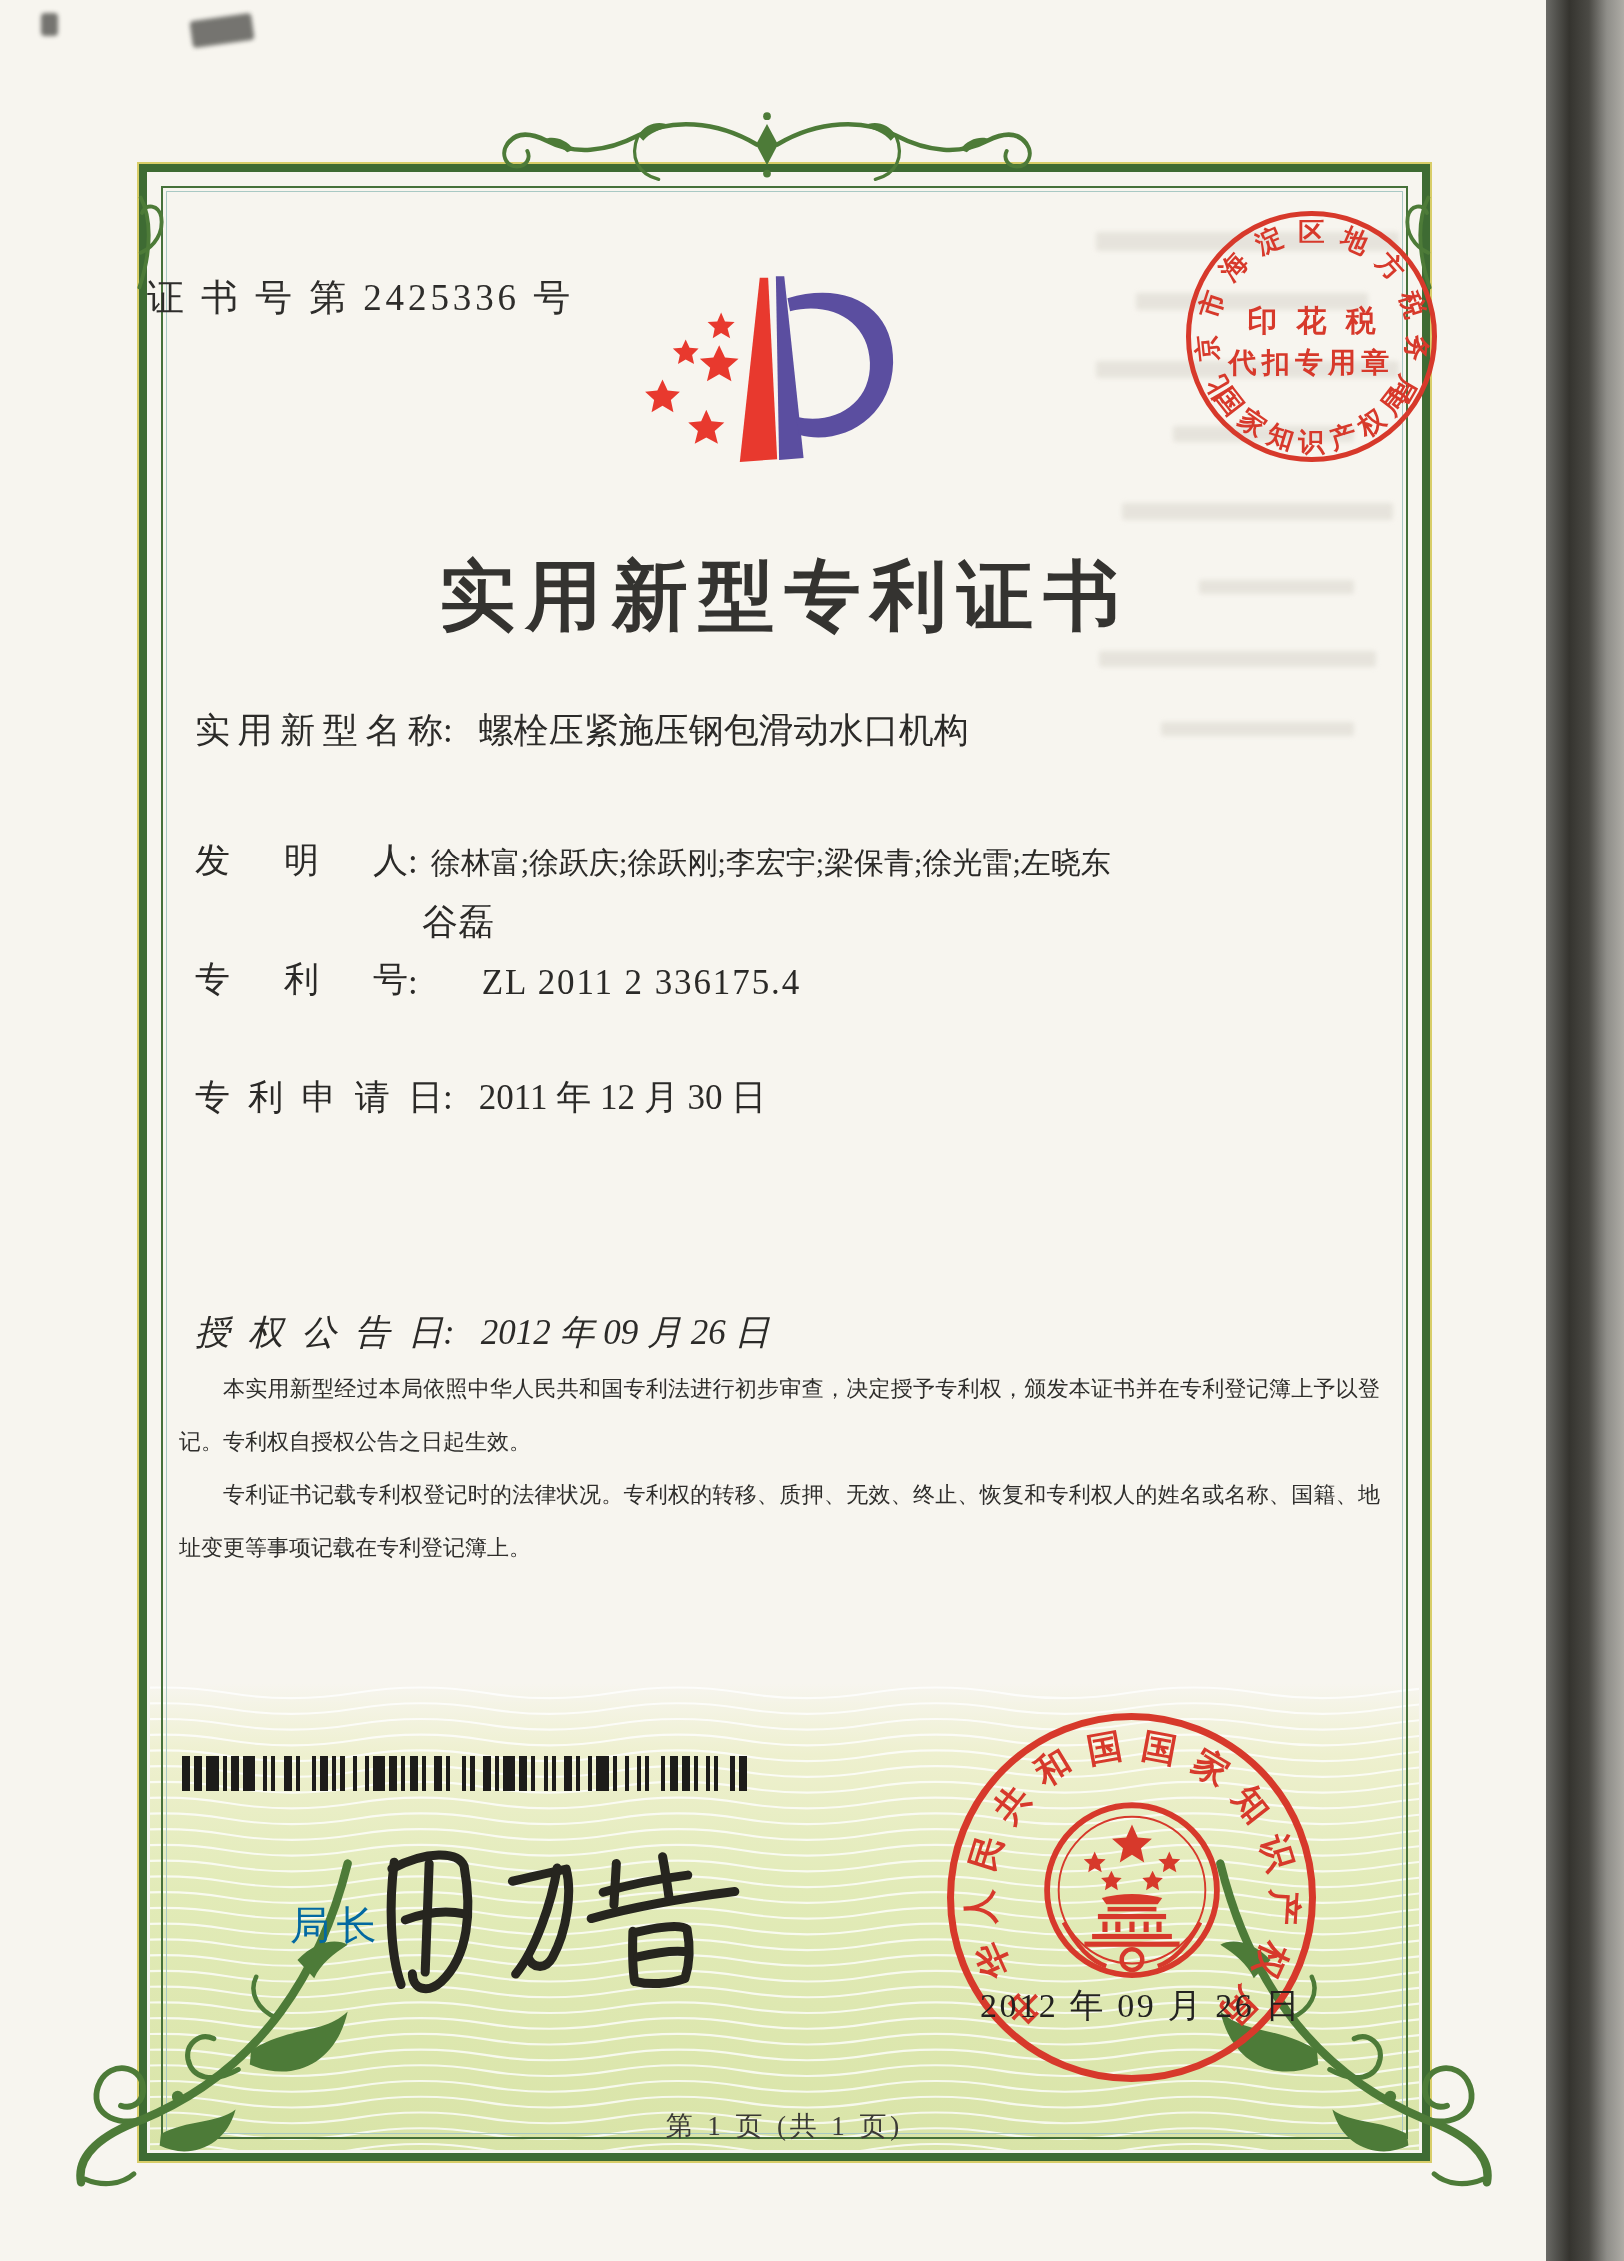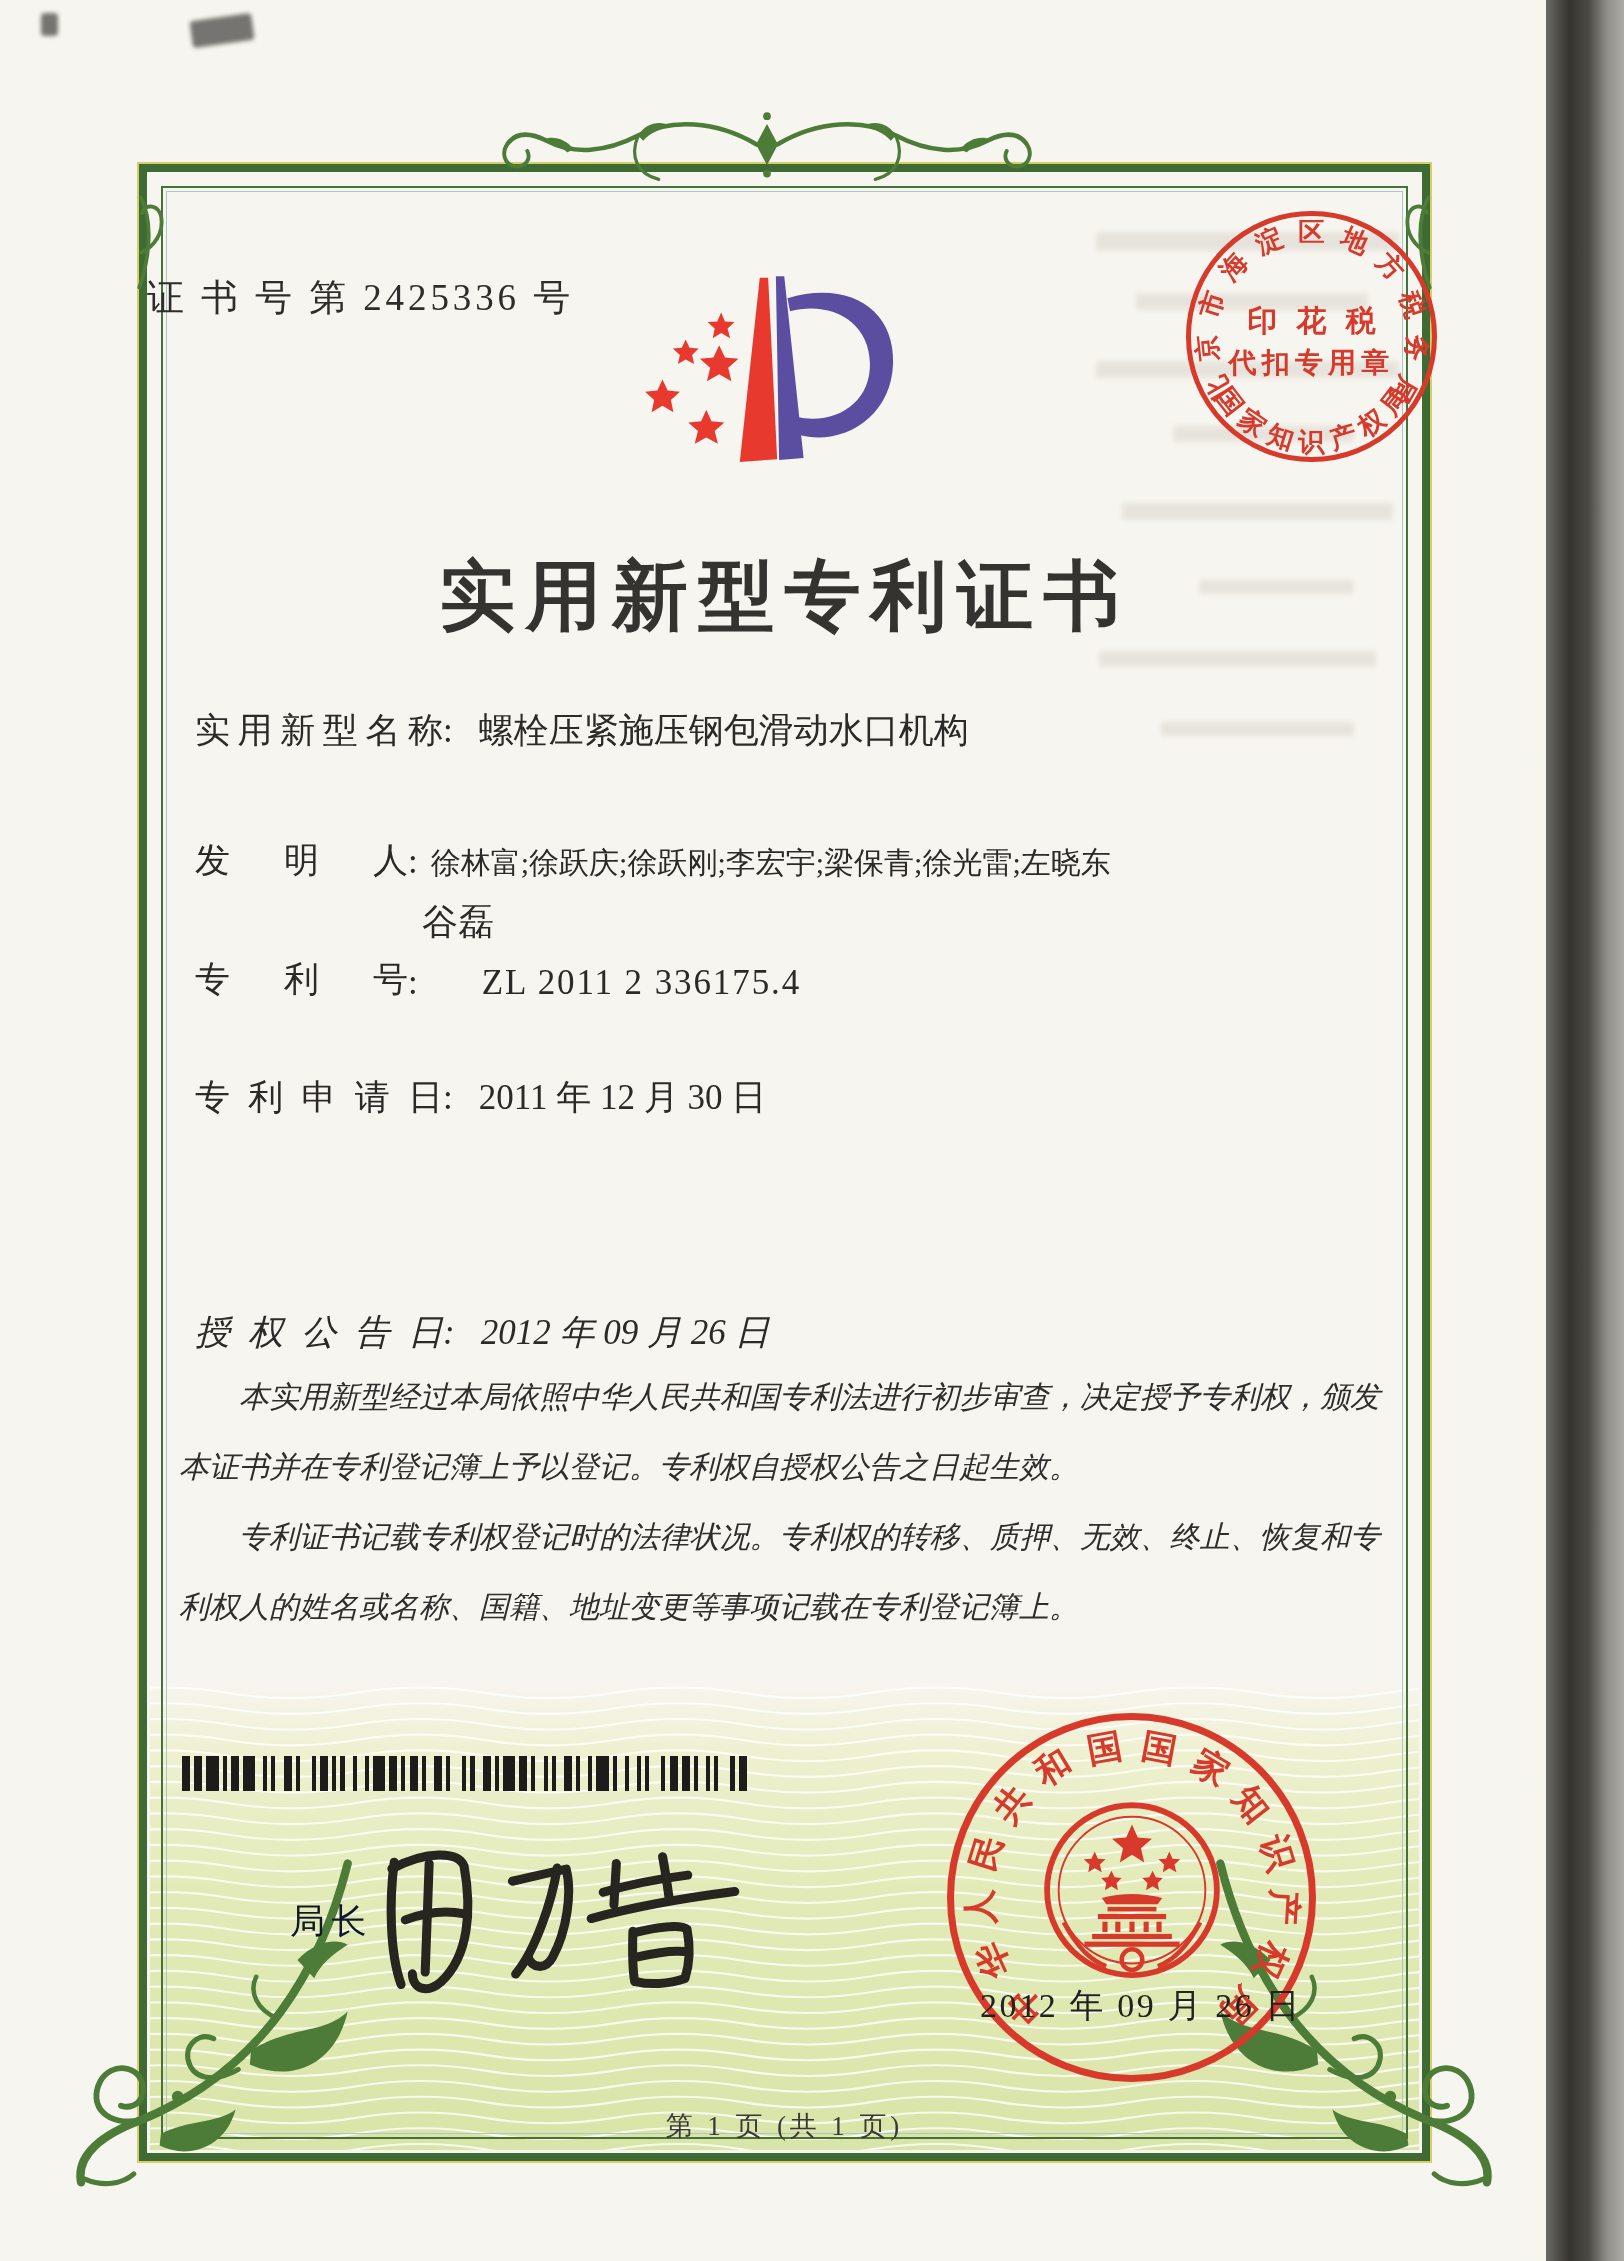--- a/index.html
+++ b/index.html
@@ -29,28 +29,28 @@
          font-size:76px;font-weight:bold;letter-spacing:10.3px;color:#343330;margin-top:44px;}
   
   .fline{position:absolute;left:195px;font-size:35px;white-space:nowrap;color:#2b2a28;}
   .lbl{display:inline-block;text-align:justify;text-align-last:justify;vertical-align:bottom;}
   .w330{width:213px;} .w385{width:248px;}
   .colon{display:inline-block;}
   .val{display:inline-block;}
   .gap-s{margin-left:26px;} .gap-m{margin-left:13px;} .gap-l{margin-left:64px;}
   .inventors{font-size:30px;}
   
-  .body-text{position:absolute;left:179px;top:1362px;width:1201px;font-size:30px;line-height:70px;
-             text-align:justify;color:#2f2e2c;font-style:italic;}
+  .body-text{position:absolute;left:179px;top:1362px;width:1201px;font-size:22px;line-height:53px;
+             text-align:justify;color:#2f2e2c;}
   .body-text p{margin:0;text-indent:2em;}
   
   .barcode{position:absolute;left:182px;top:1756px;width:569px;height:35px;display:flex;align-items:stretch;}
   .barcode i{display:block;height:100%;}
   
-  .director{position:absolute;left:290px;top:1898px;font-size:35px;letter-spacing:6.4px;color:#0f172a;}
+  .director{position:absolute;left:290px;top:1898px;font-size:40px;letter-spacing:6.4px;color:#0369a1;}
   .sig{position:absolute;left:351px;top:1818px;width:400px;height:193px;transform:rotate(-2deg);}
   .sr{position:absolute;opacity:0;pointer-events:none;}
   
   .stamp-top{position:absolute;left:1181px;top:206px;width:261px;height:261px;}
   .stamp-top .circ{position:absolute;inset:5.2px;border:5.8px solid #d7392b;border-radius:50%;}
   .seal-bottom{position:absolute;left:943px;top:1709px;width:377px;height:377px;}
   .seal-bottom .circ{position:absolute;inset:3.9px;border:7px solid #d7392b;border-radius:50%;}
   .ring{position:absolute;inset:0;}
   .ring span{position:absolute;left:50%;top:50%;color:#d7392b;font-weight:bold;
              font-family:"Liberation Serif","DejaVu Serif",serif;}

